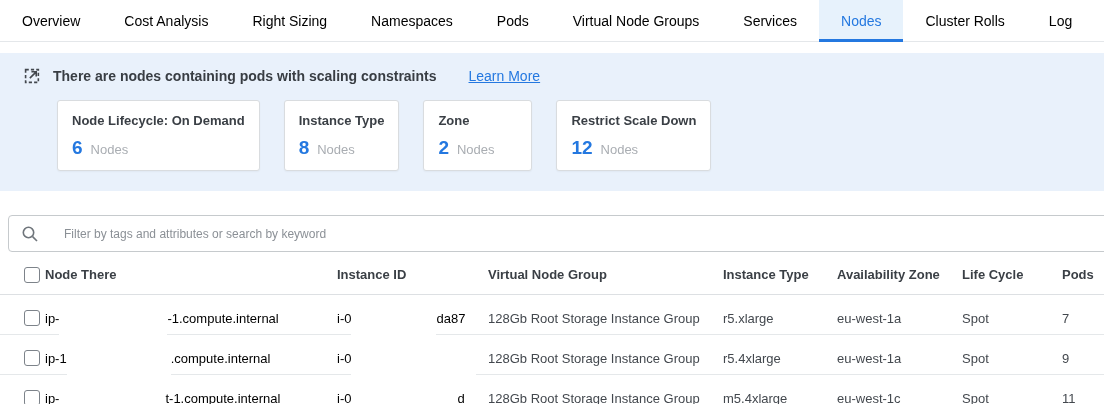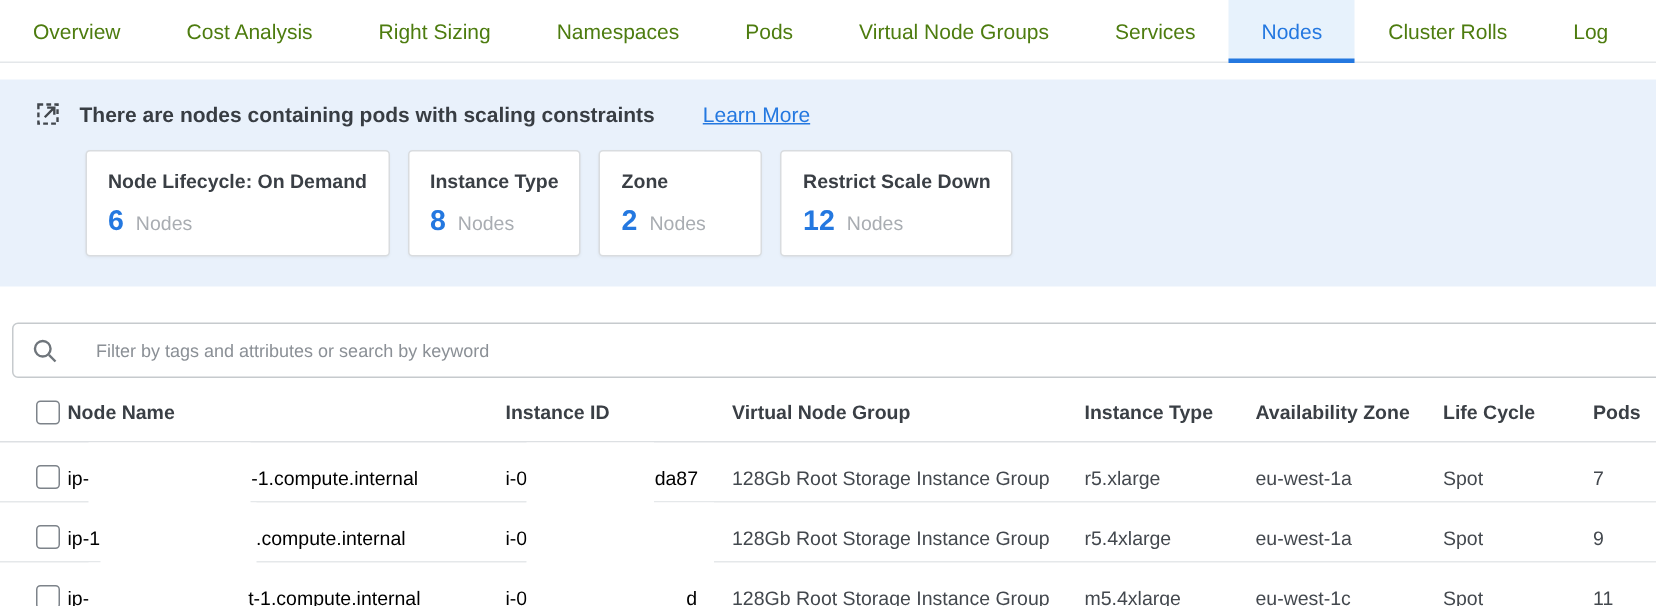--- a/index.html
+++ b/index.html
@@ -2,30 +2,30 @@
 <html><head>
 <meta charset="utf-8">
 <style>
   * { margin:0; padding:0; box-sizing:border-box; }
   html,body { width:1104px; height:404px; overflow:hidden; background:#fff;
     font-family:"Liberation Sans", sans-serif; color:#3c4147; }
 
   
   .tabbar { display:flex; align-items:stretch; height:42px; border-bottom:1px solid #e4e7ea; background:#fff; }
   .tab { position:relative; display:flex; align-items:center; padding:0 22px; font-size:14px;
-    color:#4d7c0f; cursor:pointer; white-space:nowrap; }
+    color:#000000; cursor:pointer; white-space:nowrap; }
   .tab.active { background:#e7f2fc; color:#2478e0; font-weight:400; }
   .tab.active::after { content:""; position:absolute; left:0; right:0; bottom:-1px; height:3px; background:#2478e0; }
 
   
   .banner { margin-top:11px; background:#e9f1fb; padding:14px 24px 20px 24px; }
   .banner-head { display:flex; align-items:center; gap:12px; }
   .banner-msg { font-size:14px; font-weight:700; color:#383d43; }
   .banner-link { font-size:14px; color:#2478e0; text-decoration:underline; margin-left:20px; cursor:pointer; }
-  .cards { display:flex; gap:12px; margin-top:16px; margin-left:33px; }
+  .cards { display:flex; gap:24px; margin-top:16px; margin-left:33px; }
   .card { background:#fff; border:1px solid #d9dcdf; border-radius:3px; padding:12px 14px 11px 14px;
     min-width:109px; box-shadow:0 1px 2px rgba(0,0,0,0.04); }
   .card-title { font-size:13px; font-weight:700; color:#3a3f45; white-space:nowrap; }
   .card-value-row { margin-top:9px; display:flex; align-items:baseline; gap:8px; }
   .card-value { font-size:19px; font-weight:700; color:#2478e0; }
   .card-unit { font-size:13px; color:#a9adb2; }
 
   
   .search { margin:24px -10px 0 8px; height:37px; border:1px solid #c6cacd; border-radius:4px;
     display:flex; align-items:center; padding:0 12px; gap:9px; background:#fff; }
@@ -114,21 +114,21 @@
   </span>
   <input type="text" placeholder="Filter by tags and attributes or search by keyword" style="">
 </div>
 
 <div class="table">
 
   <div class="tr head">
     <div class="td cell-check">
         <span class="checkbox"></span>
       </div>
-    <div class="td th">Node Name</div>
+    <div class="td th">Node There</div>
     <div class="td th">Instance ID</div>
     <div class="td th">Virtual Node Group</div>
     <div class="td th">Instance Type</div>
     <div class="td th">Availability Zone</div>
     <div class="td th">Life Cycle</div>
     <div class="td th">Pods</div>
   </div>
 
   <div class="tr">
     <div class="td cell-check">

